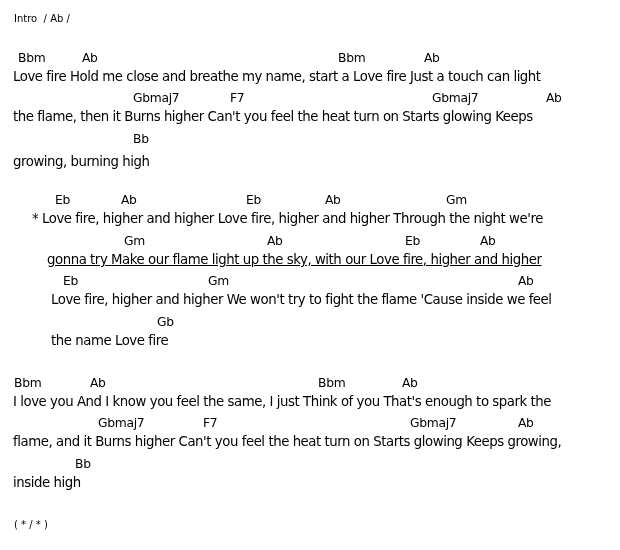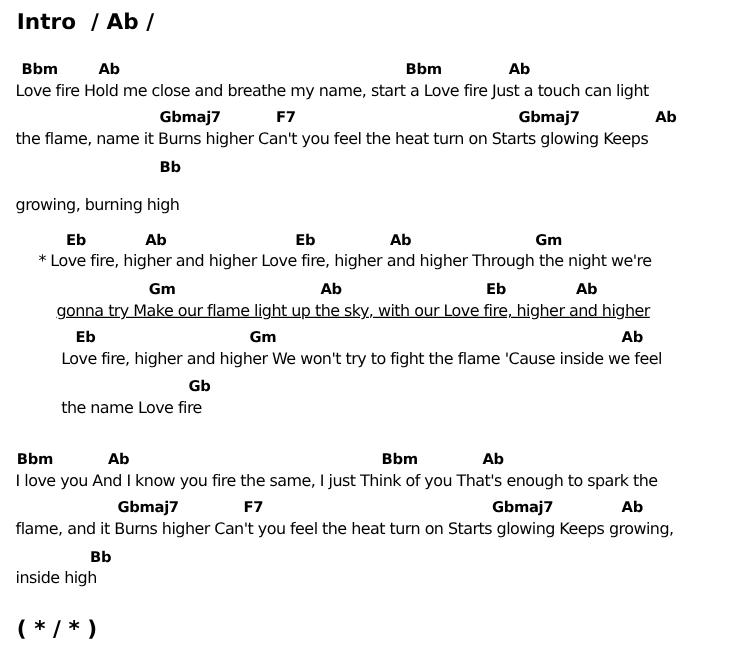--- a/index.html
+++ b/index.html
@@ -1,42 +1,42 @@
 <!DOCTYPE html>
 <html><head>
 <meta charset="utf-8">
 <style>
   html, body { margin:0; padding:0; background:#ffffff; }
   body { width:620px; height:550px; position:relative; overflow:hidden;
          font-family:"DejaVu Sans", sans-serif; color:#000; }
   .t { position:absolute; white-space:nowrap; font-size:13.3px; line-height:16px; letter-spacing:-0.45px; }
-  .c { position:absolute; white-space:nowrap; font-size:12.3px; line-height:16px; font-weight:bold; letter-spacing:-0.3px; }
-  .h { position:absolute; white-space:nowrap; font-size:18px; line-height:16px; font-weight:bold; }
+  .c { position:absolute; white-space:nowrap; font-size:12.3px; line-height:16px; font-weight:normal; letter-spacing:-0.3px; }
+  .h { position:absolute; white-space:nowrap; font-size:10px; line-height:16px; font-weight:normal; }
 </style>
 </head>
 <body>
 
 <div>
   <div class="h" style="left:14px;top:11px;">
     <span>Intro</span>&nbsp;&nbsp;<span>/ Ab /</span>
   </div>
 
   <div>
     <span class="c" style="left:18px;top:50px;">Bbm</span>
     <span class="c" style="left:82px;top:50px;">Ab</span>
     <span class="c" style="left:338px;top:50px;">Bbm</span>
     <span class="c" style="left:424px;top:50px;">Ab</span>
     <span class="t" style="left:13px;top:69px;">Love fire Hold me close and breathe my name, start a Love fire Just a touch can light</span>
     <span class="c" style="left:133px;top:90px;">Gbmaj7</span>
     <span class="c" style="left:230px;top:90px;">F7</span>
     <span class="c" style="left:432px;top:90px;">Gbmaj7</span>
     <span class="c" style="left:546px;top:90px;">Ab</span>
-    <span class="t" style="left:13px;top:109px;">the flame, name it Burns higher Can't you feel the heat turn on Starts glowing Keeps</span>
+    <span class="t" style="left:13px;top:109px;">the flame, then it Burns higher Can't you feel the heat turn on Starts glowing Keeps</span>
     <span class="c" style="left:133px;top:131px;">Bb</span>
-    <span class="t" style="left:13px;top:164px;text-align:right;">growing, burning high</span>
+    <span class="t" style="left:13px;top:154px;text-align:right;">growing, burning high</span>
   </div>
 
   <div>
     <span class="c" style="left:55px;top:192px;">Eb</span>
     <span class="c" style="left:121px;top:192px;">Ab</span>
     <span class="c" style="left:246px;top:192px;">Eb</span>
     <span class="c" style="left:325px;top:192px;">Ab</span>
     <span class="c" style="left:446px;top:192px;">Gm</span>
     <span class="t" style="left:32px;top:211px;">* Love fire, higher and higher Love fire, higher and higher Through the night we're</span>
     <span class="c" style="left:124px;top:233px;">Gm</span>
@@ -50,21 +50,21 @@
     <span class="t" style="left:51px;top:292px;">Love fire, higher and higher We won't try to fight the flame 'Cause inside we feel</span>
     <span class="c" style="left:157px;top:314px;">Gb</span>
     <span class="t" style="left:51px;top:333px;">the name Love fire</span>
   </div>
 
   <div>
     <span class="c" style="left:14px;top:375px;">Bbm</span>
     <span class="c" style="left:90px;top:375px;">Ab</span>
     <span class="c" style="left:318px;top:375px;">Bbm</span>
     <span class="c" style="left:402px;top:375px;">Ab</span>
-    <span class="t" style="left:13px;top:394px;">I love you And I know you fire the same, I just Think of you That's enough to spark the</span>
+    <span class="t" style="left:13px;top:394px;">I love you And I know you feel the same, I just Think of you That's enough to spark the</span>
     <span class="c" style="left:98px;top:415px;">Gbmaj7</span>
     <span class="c" style="left:203px;top:415px;">F7</span>
     <span class="c" style="left:410px;top:415px;">Gbmaj7</span>
     <span class="c" style="left:518px;top:415px;">Ab</span>
     <span class="t" style="left:13px;top:434px;">flame, and it Burns higher Can't you feel the heat turn on Starts glowing Keeps growing,</span>
     <span class="c" style="left:75px;top:456px;">Bb</span>
     <span class="t" style="left:13px;top:475px;">inside high</span>
   </div>
 
   <div class="h" style="left:14px;top:517px;">( * / * )</div>

